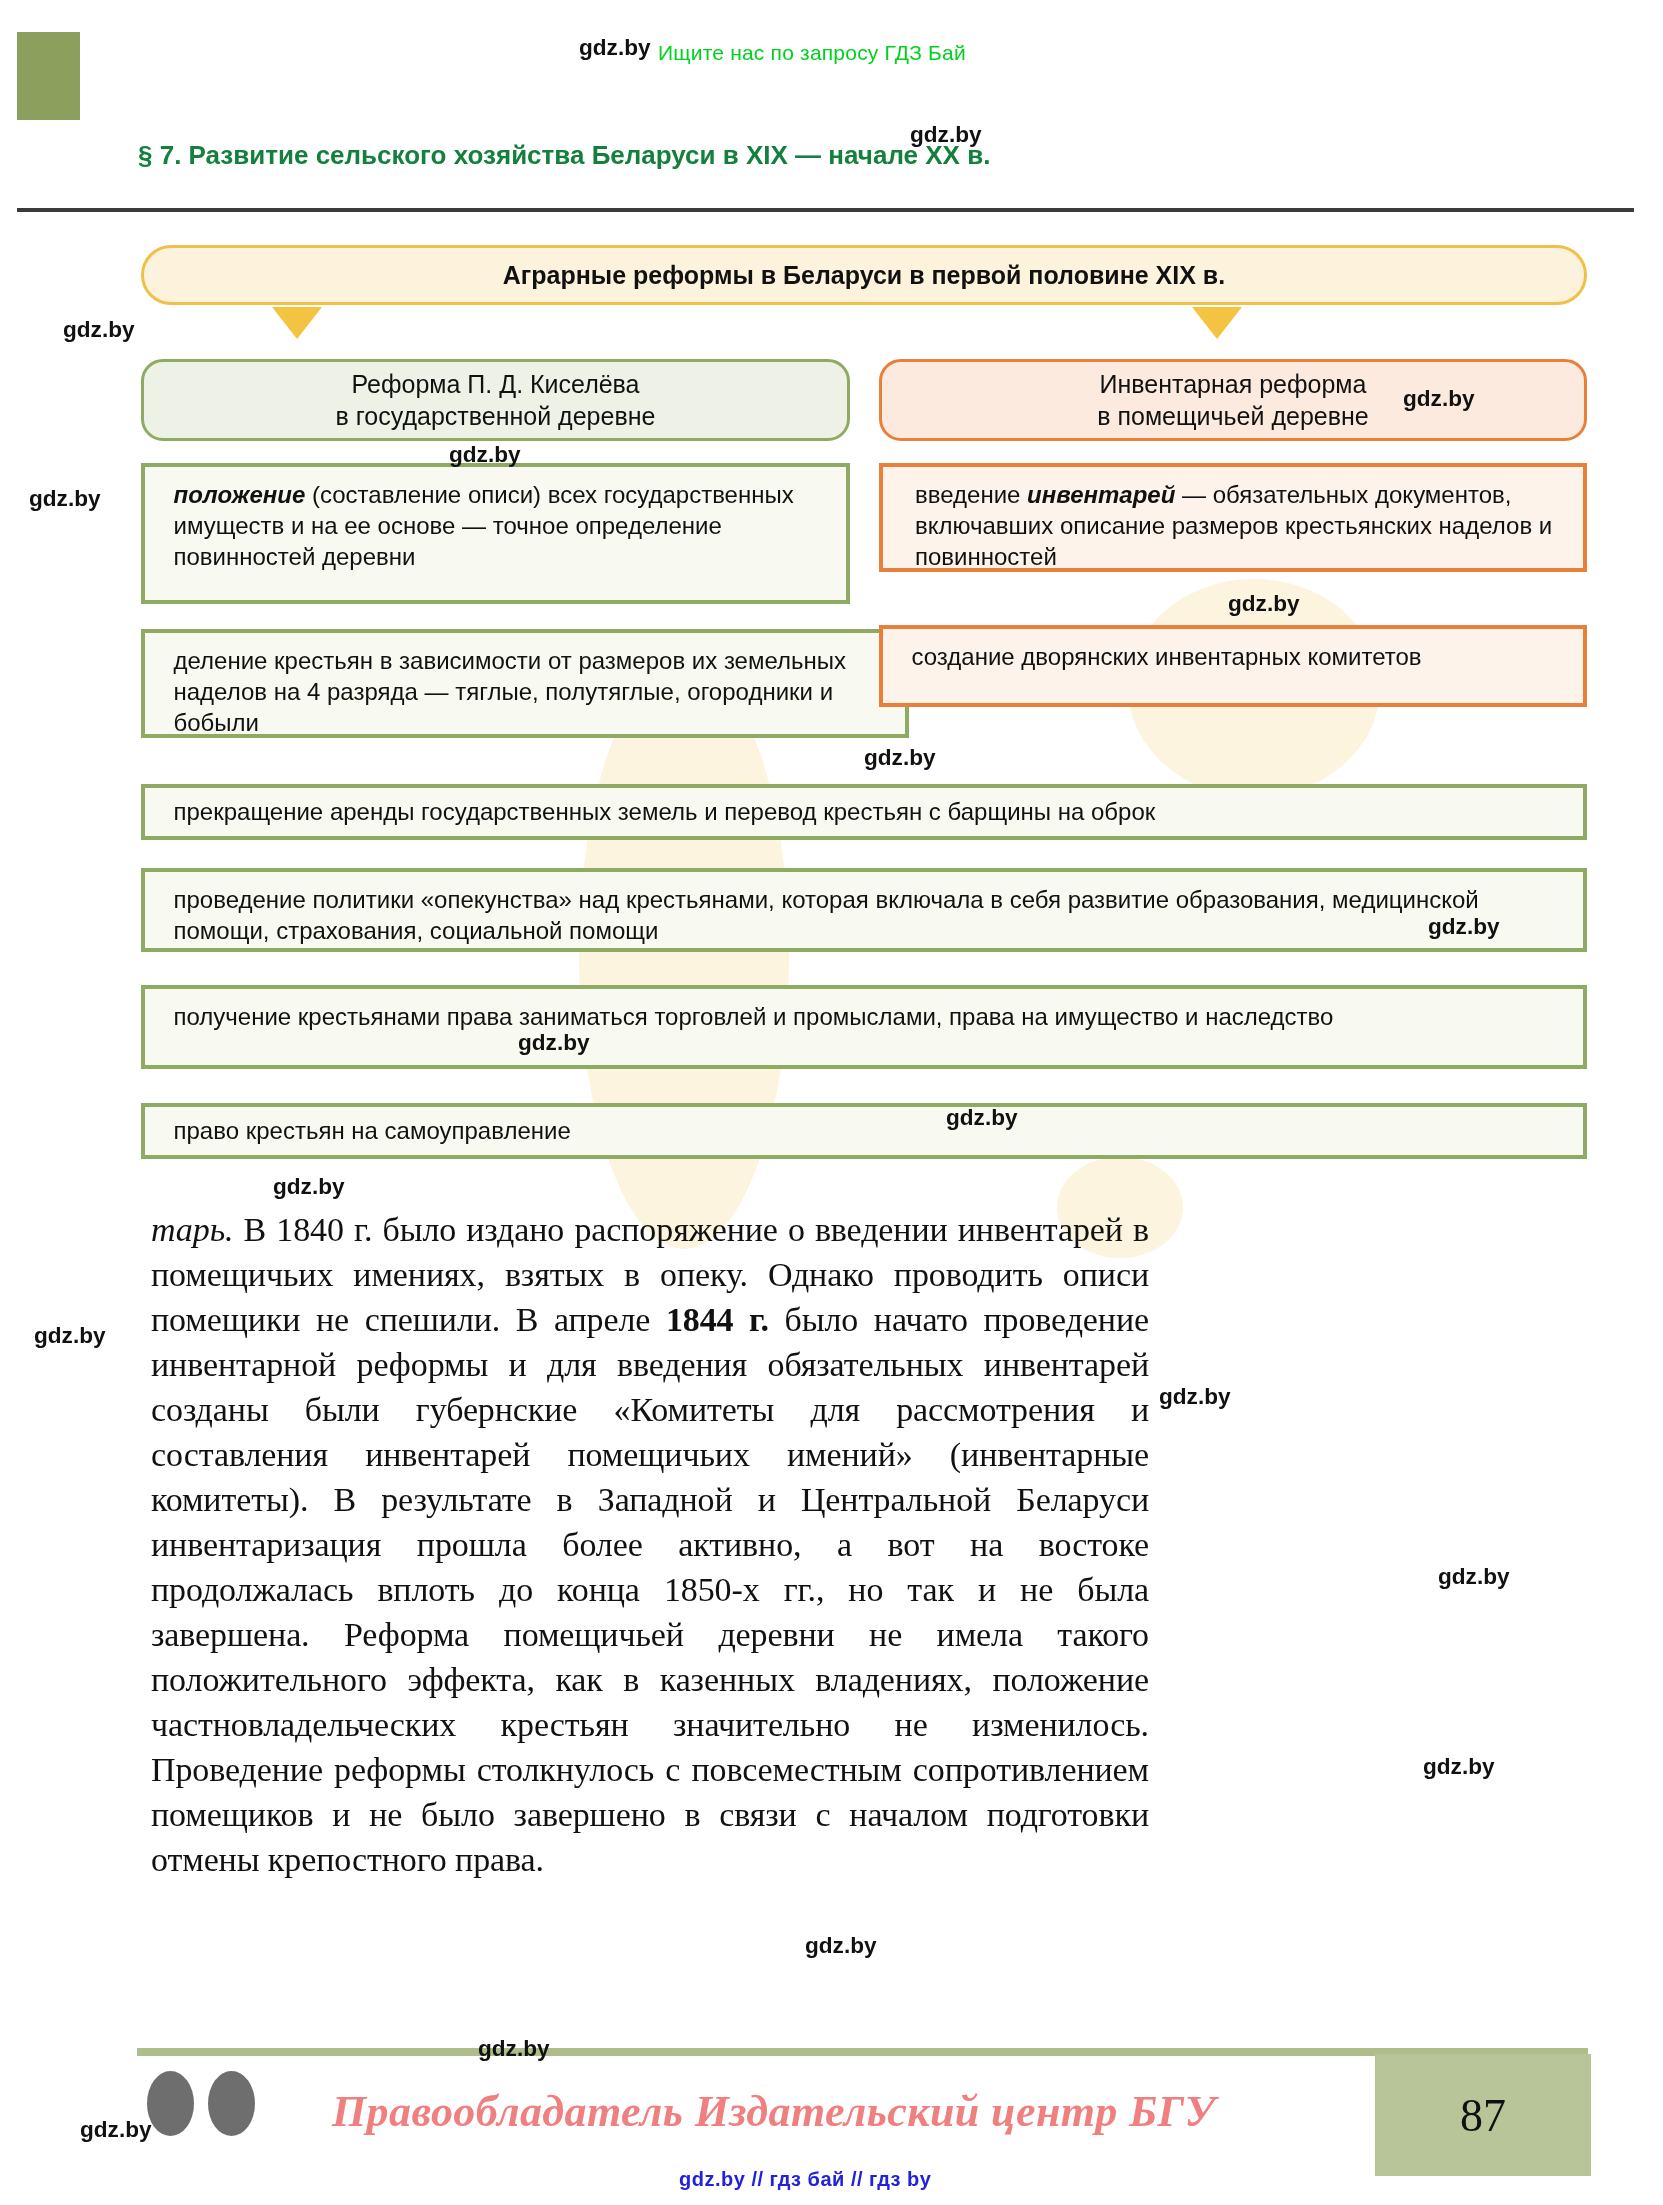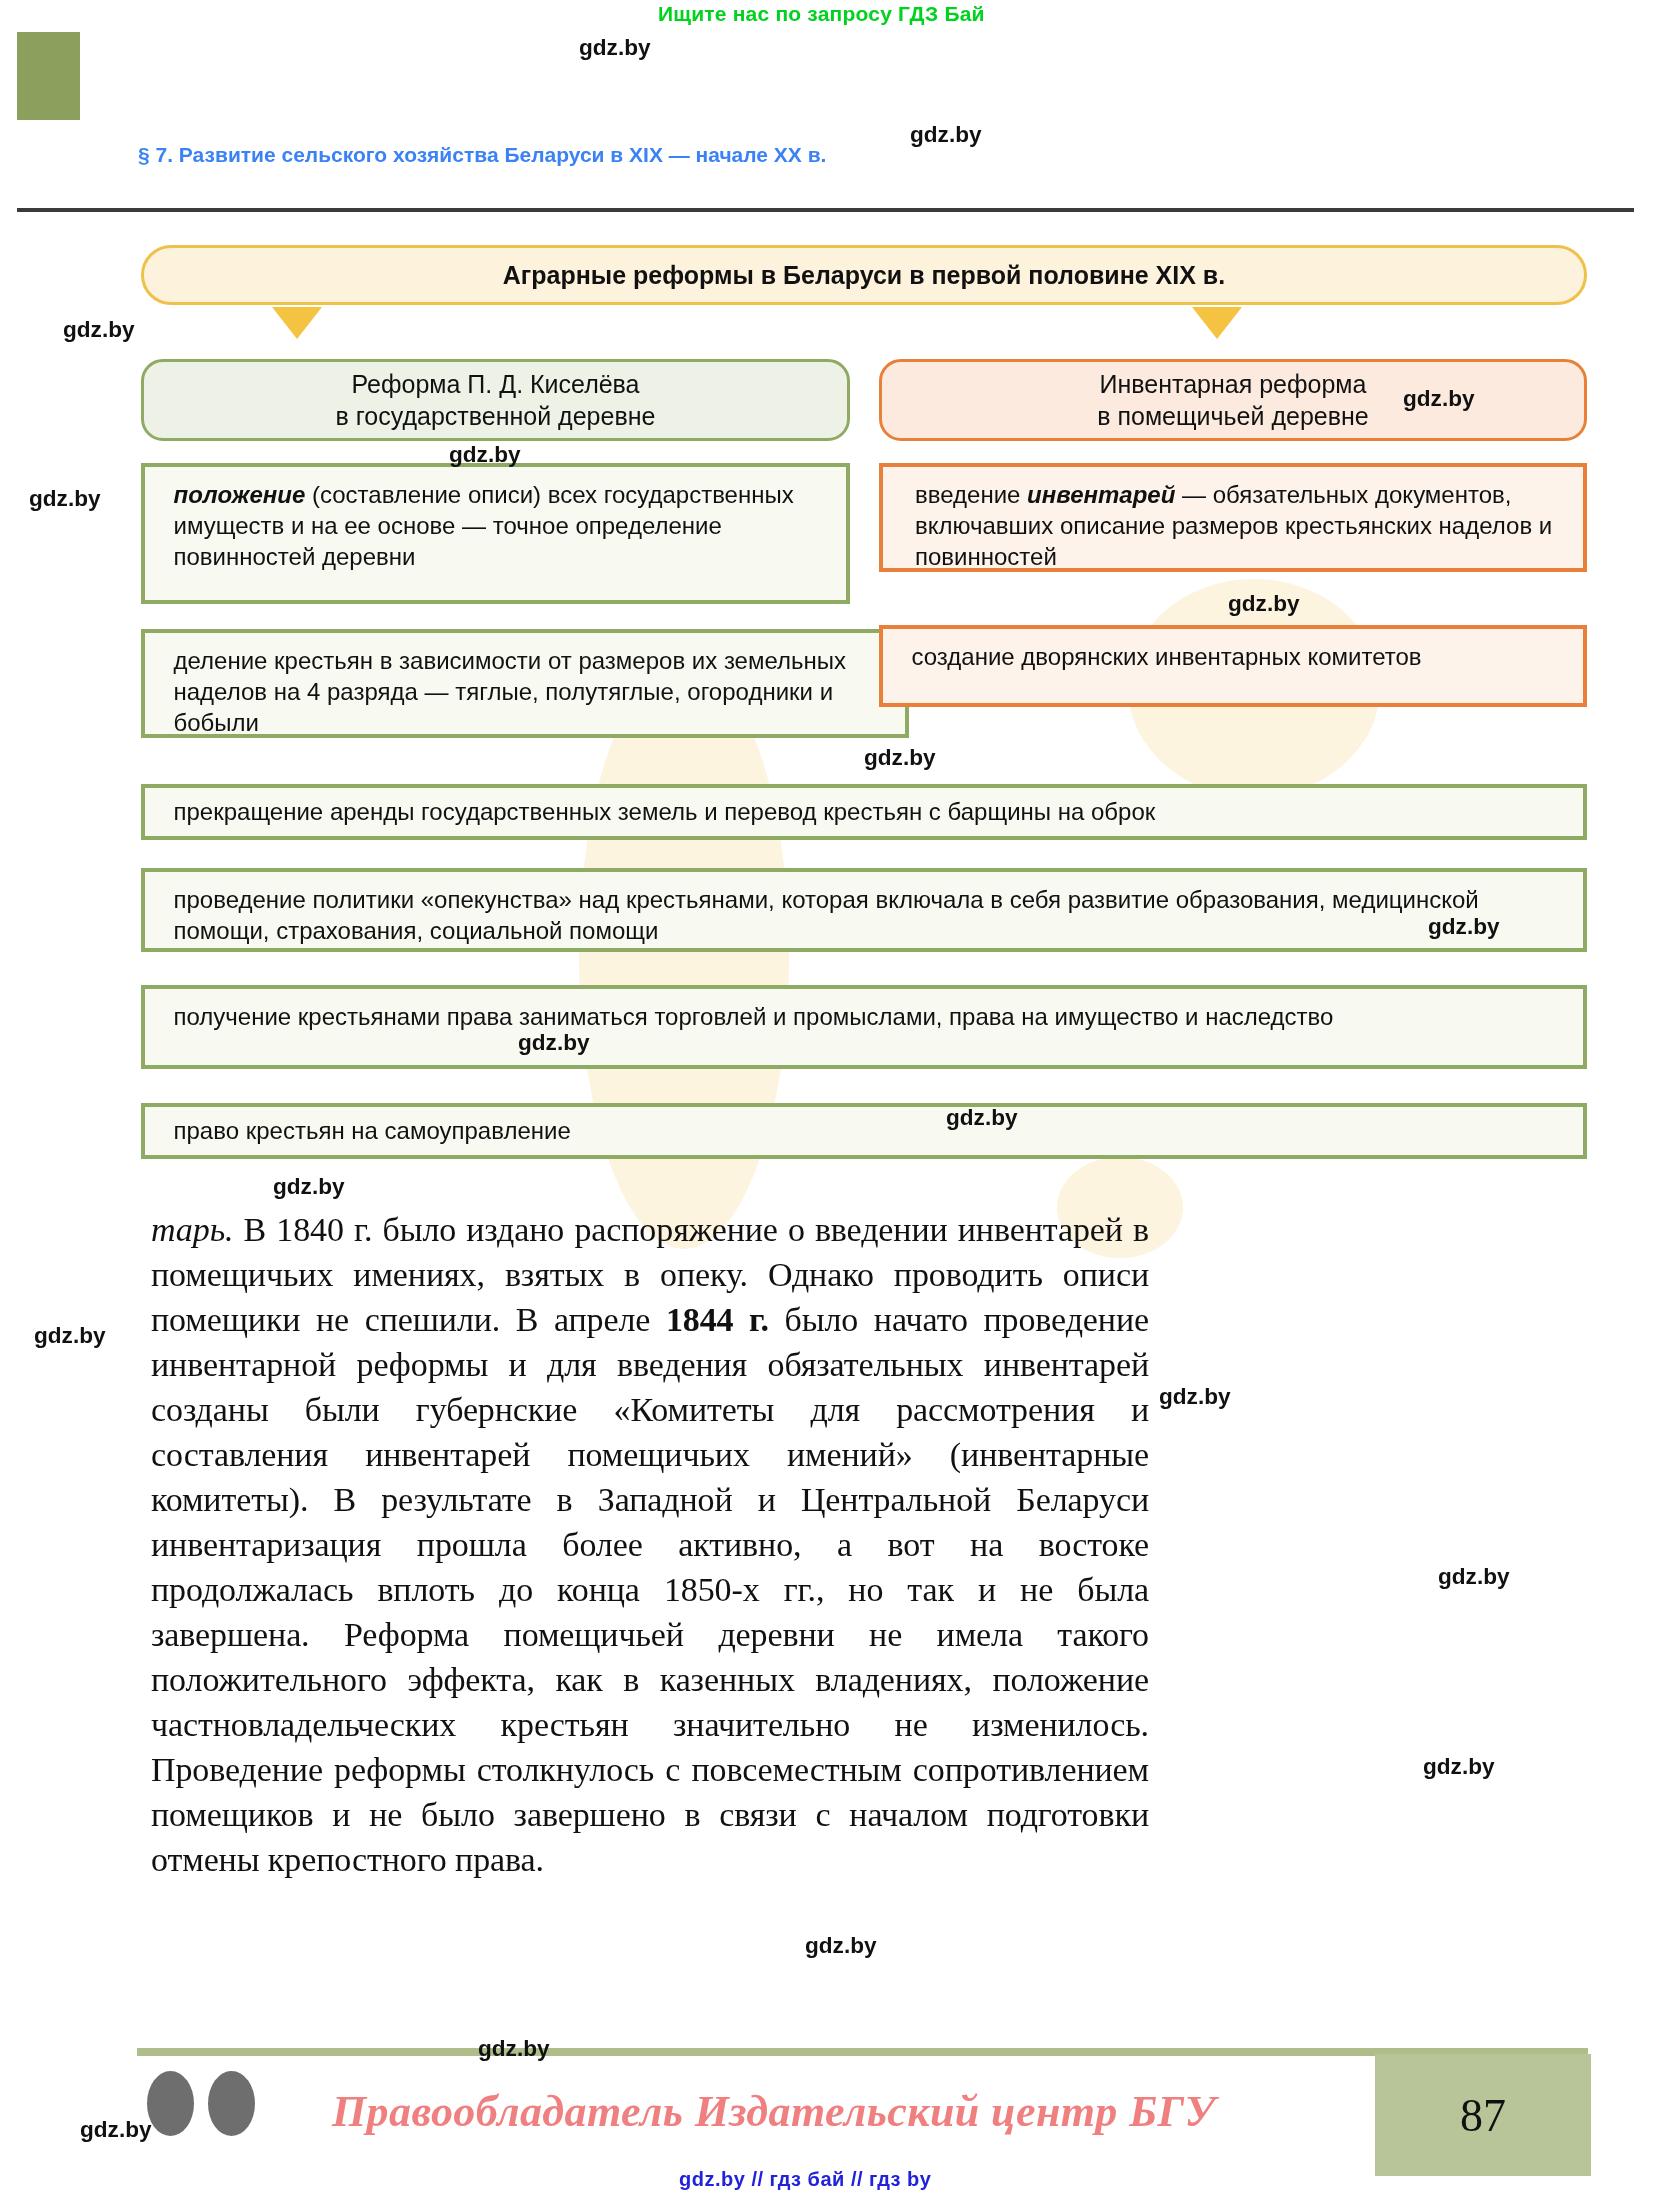--- a/index.html
+++ b/index.html
@@ -25,23 +25,24 @@
     position: absolute;
     font-family: "Liberation Sans", sans-serif;
     color: #111111;
     font-weight: 700;
     white-space: nowrap;
     z-index: 40;
     pointer-events: none;
   }
   .wm-top {
     color: #00d21e;
-    font-weight: 700;
+    font-weight: 400;
     font-size: 21px;
     letter-spacing: 0.2px;
+    margin-top: 39px;
   }
   .wm-bottom-links {
     color: #2222dd;
     font-weight: 700;
     font-size: 20px;
     letter-spacing: 0.5px;
   }
   .wm-gdz { font-size: 22.6px; }
 
   .wm-red {
@@ -73,23 +74,23 @@
     width: 63px;
     height: 88px;
     background: #8ca05e;
     z-index: 5;
   }
   .section-title {
     position: absolute;
     left: 138px;
     top: 155px;
     transform: translateY(-50%);
-    font-size: 21px;
-    font-weight: 700;
-    color: #3b82f6;
+    font-size: 26px;
+    font-weight: 700;
+    color: #15803d;
     white-space: nowrap;
     z-index: 6;
   }
   .header-rule {
     position: absolute;
     left: 17px;
     top: 208px;
     width: 1617px;
     height: 4.2px;
     background: #3b3b3b;

